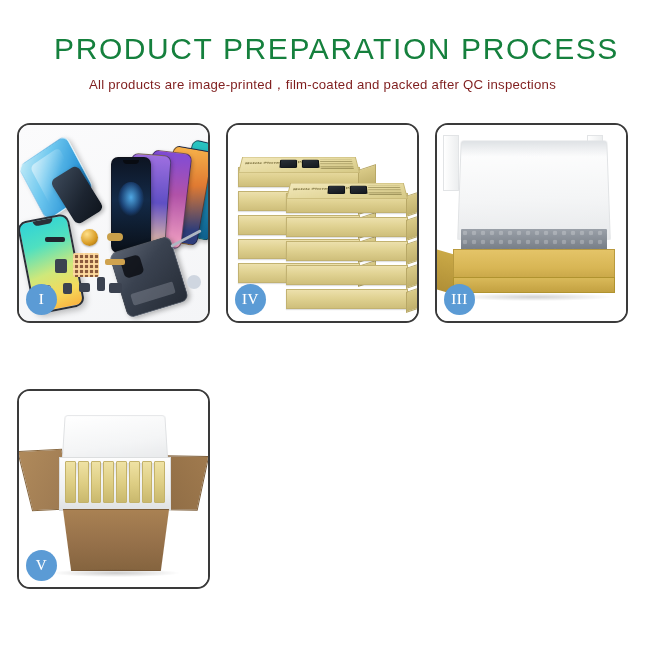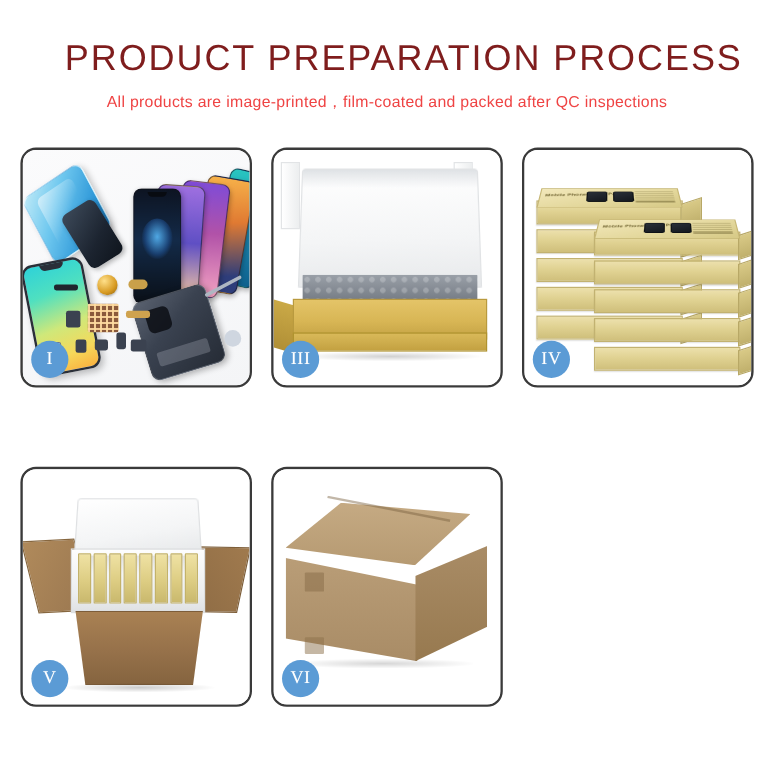--- a/index.html
+++ b/index.html
@@ -20,33 +20,33 @@
   }
 
   
   .header { text-align: center; padding-top: 33px; }
 
   .main-title {
     font-family: "Liberation Sans", sans-serif;
     font-size: 30px;
     font-weight: 500;
     letter-spacing: 1.6px;
-    color: #7f1d1d;
+    color: #15803d;
     line-height: 1.05;
     white-space: nowrap;
     padding-left: 28px;
   }
 
   .sub-title {
     margin-top: 11px;
     font-family: "Liberation Sans", sans-serif;
     font-size: 13.2px;
     font-weight: 400;
     letter-spacing: 0.25px;
-    color: #ef4444;
+    color: #7f1d1d;
     white-space: nowrap;
   }
 
   
   .grid {
     position: absolute;
     left: 17px;
     top: 123px;
     width: 611px;
     display: grid;
@@ -476,105 +476,105 @@
         <span class="part pH"></span>
         <span class="part pI"></span>
         <span class="part pJ"></span>
         <span class="part pK"></span>
       </div>
       <div class="badge">I</div>
     </div>
 
 
     <div class="cell">
+      <div class="stage c4">
+        <div class="stack">
+          <div class="sbox sA5">
+              <span class="side"></span>
+            </div>
+          <div class="sbox sA4">
+              <span class="side"></span>
+            </div>
+          <div class="sbox sA3">
+              <span class="side"></span>
+            </div>
+          <div class="sbox sA2">
+              <span class="side"></span>
+            </div>
+          <div class="sbox sA1">
+              <span class="side"></span>
+            </div>
+
+          <div class="lid-top lt1">
+            <span class="lid-label">Mobile Phone Spare Parts</span>
+            <span class="lid-screens">
+                <i></i>
+                <i></i>
+              </span>
+            <span class="lid-lines">
+                <b></b>
+                <b></b>
+                <b></b>
+                <b></b>
+                <b></b>
+                <b></b>
+              </span>
+          </div>
+
+          <div class="sbox sB5">
+              <span class="side"></span>
+            </div>
+          <div class="sbox sB4">
+              <span class="side"></span>
+            </div>
+          <div class="sbox sB3">
+              <span class="side"></span>
+            </div>
+          <div class="sbox sB2">
+              <span class="side"></span>
+            </div>
+          <div class="sbox sB1">
+              <span class="side"></span>
+            </div>
+
+          <div class="lid-top lt2">
+            <span class="lid-label">Mobile Phone Spare Parts</span>
+            <span class="lid-screens">
+                <i></i>
+                <i></i>
+              </span>
+            <span class="lid-lines">
+                <b></b>
+                <b></b>
+                <b></b>
+                <b></b>
+                <b></b>
+                <b></b>
+              </span>
+          </div>
+        </div>
+      </div>
+      <div class="badge">IV</div>
+    </div>
+
+    <div class="cell">
       <div class="stage c3">
         <div class="lid3-tab-l"></div>
         <div class="lid3-tab-r"></div>
         <div class="lid3"></div>
         <div class="foam3"></div>
         <div class="box3-side"></div>
         <div class="box3"></div>
         <div class="box3-front"></div>
         <div class="shadow3"></div>
       </div>
       <div class="badge">III</div>
     </div>
 
     <div class="cell">
-      <div class="stage c4">
-        <div class="stack">
-          <div class="sbox sA5">
-              <span class="side"></span>
-            </div>
-          <div class="sbox sA4">
-              <span class="side"></span>
-            </div>
-          <div class="sbox sA3">
-              <span class="side"></span>
-            </div>
-          <div class="sbox sA2">
-              <span class="side"></span>
-            </div>
-          <div class="sbox sA1">
-              <span class="side"></span>
-            </div>
-
-          <div class="lid-top lt1">
-            <span class="lid-label">Mobile Phone Spare Parts</span>
-            <span class="lid-screens">
-                <i></i>
-                <i></i>
-              </span>
-            <span class="lid-lines">
-                <b></b>
-                <b></b>
-                <b></b>
-                <b></b>
-                <b></b>
-                <b></b>
-              </span>
-          </div>
-
-          <div class="sbox sB5">
-              <span class="side"></span>
-            </div>
-          <div class="sbox sB4">
-              <span class="side"></span>
-            </div>
-          <div class="sbox sB3">
-              <span class="side"></span>
-            </div>
-          <div class="sbox sB2">
-              <span class="side"></span>
-            </div>
-          <div class="sbox sB1">
-              <span class="side"></span>
-            </div>
-
-          <div class="lid-top lt2">
-            <span class="lid-label">Mobile Phone Spare Parts</span>
-            <span class="lid-screens">
-                <i></i>
-                <i></i>
-              </span>
-            <span class="lid-lines">
-                <b></b>
-                <b></b>
-                <b></b>
-                <b></b>
-                <b></b>
-                <b></b>
-              </span>
-          </div>
-        </div>
-      </div>
-      <div class="badge">IV</div>
-    </div>
-
-    <div class="cell">
       <div class="stage c5">
         <div class="flap-l"></div>
         <div class="flap-r"></div>
         <div class="foam-lid"></div>
         <div class="foam-box"></div>
         <div class="ybars">
           <i></i>
             <i></i>
             <i></i>
             <i></i>
@@ -582,27 +582,15 @@
             <i></i>
             <i></i>
             <i></i>
         </div>
         <div class="carton-body"></div>
         <div class="shadow5"></div>
       </div>
       <div class="badge">V</div>
     </div>
 
-    <div class="cell">
-      <div class="stage c6">
-        <div class="v6-top"></div>
-        <div class="v6-left"></div>
-        <div class="v6-right"></div>
-        <div class="v6-seam"></div>
-        <div class="v6-tape1"></div>
-        <div class="v6-tape2"></div>
-        <div class="shadow6"></div>
-      </div>
-      <div class="badge">VI</div>
-    </div>
 
   </div>
 </div>
 
 </body></html>

